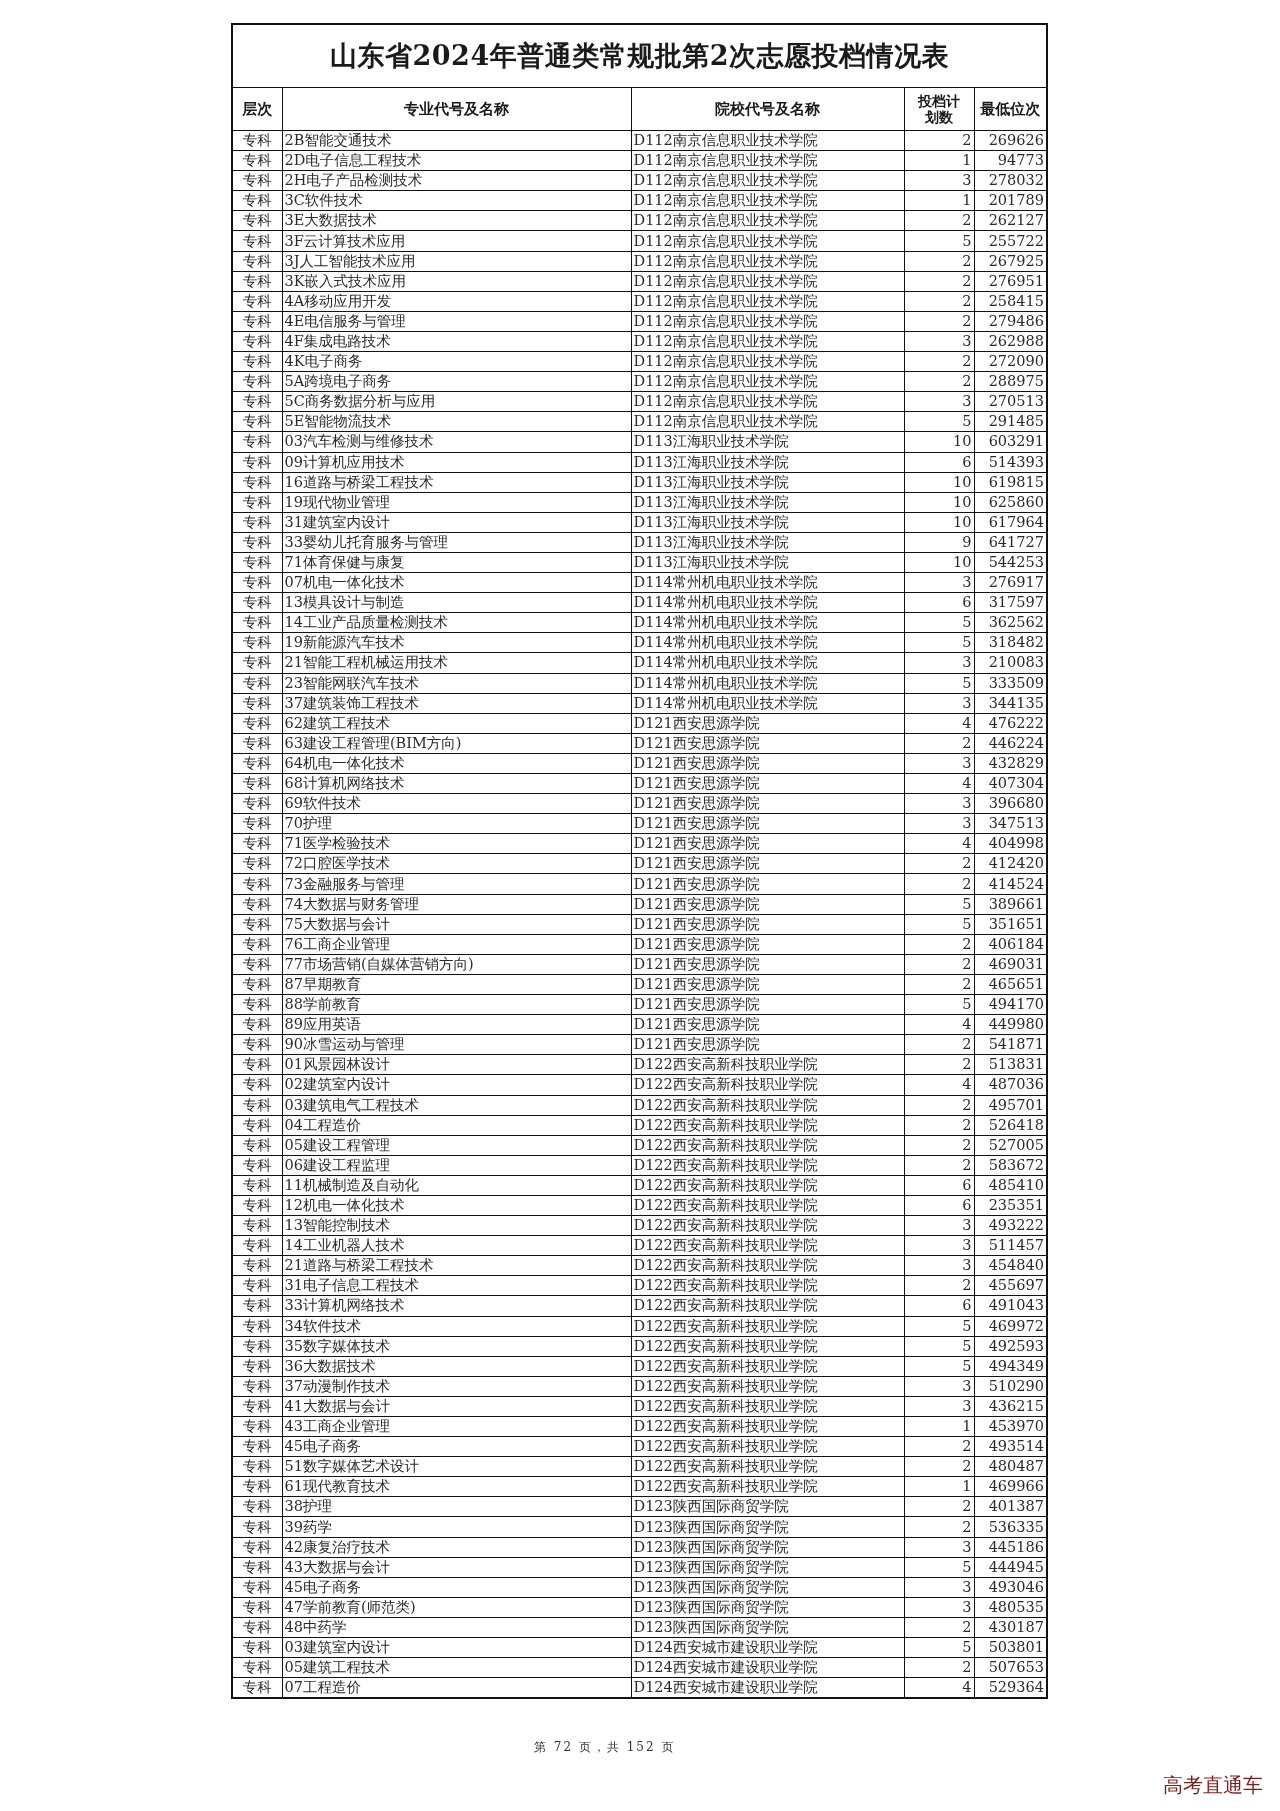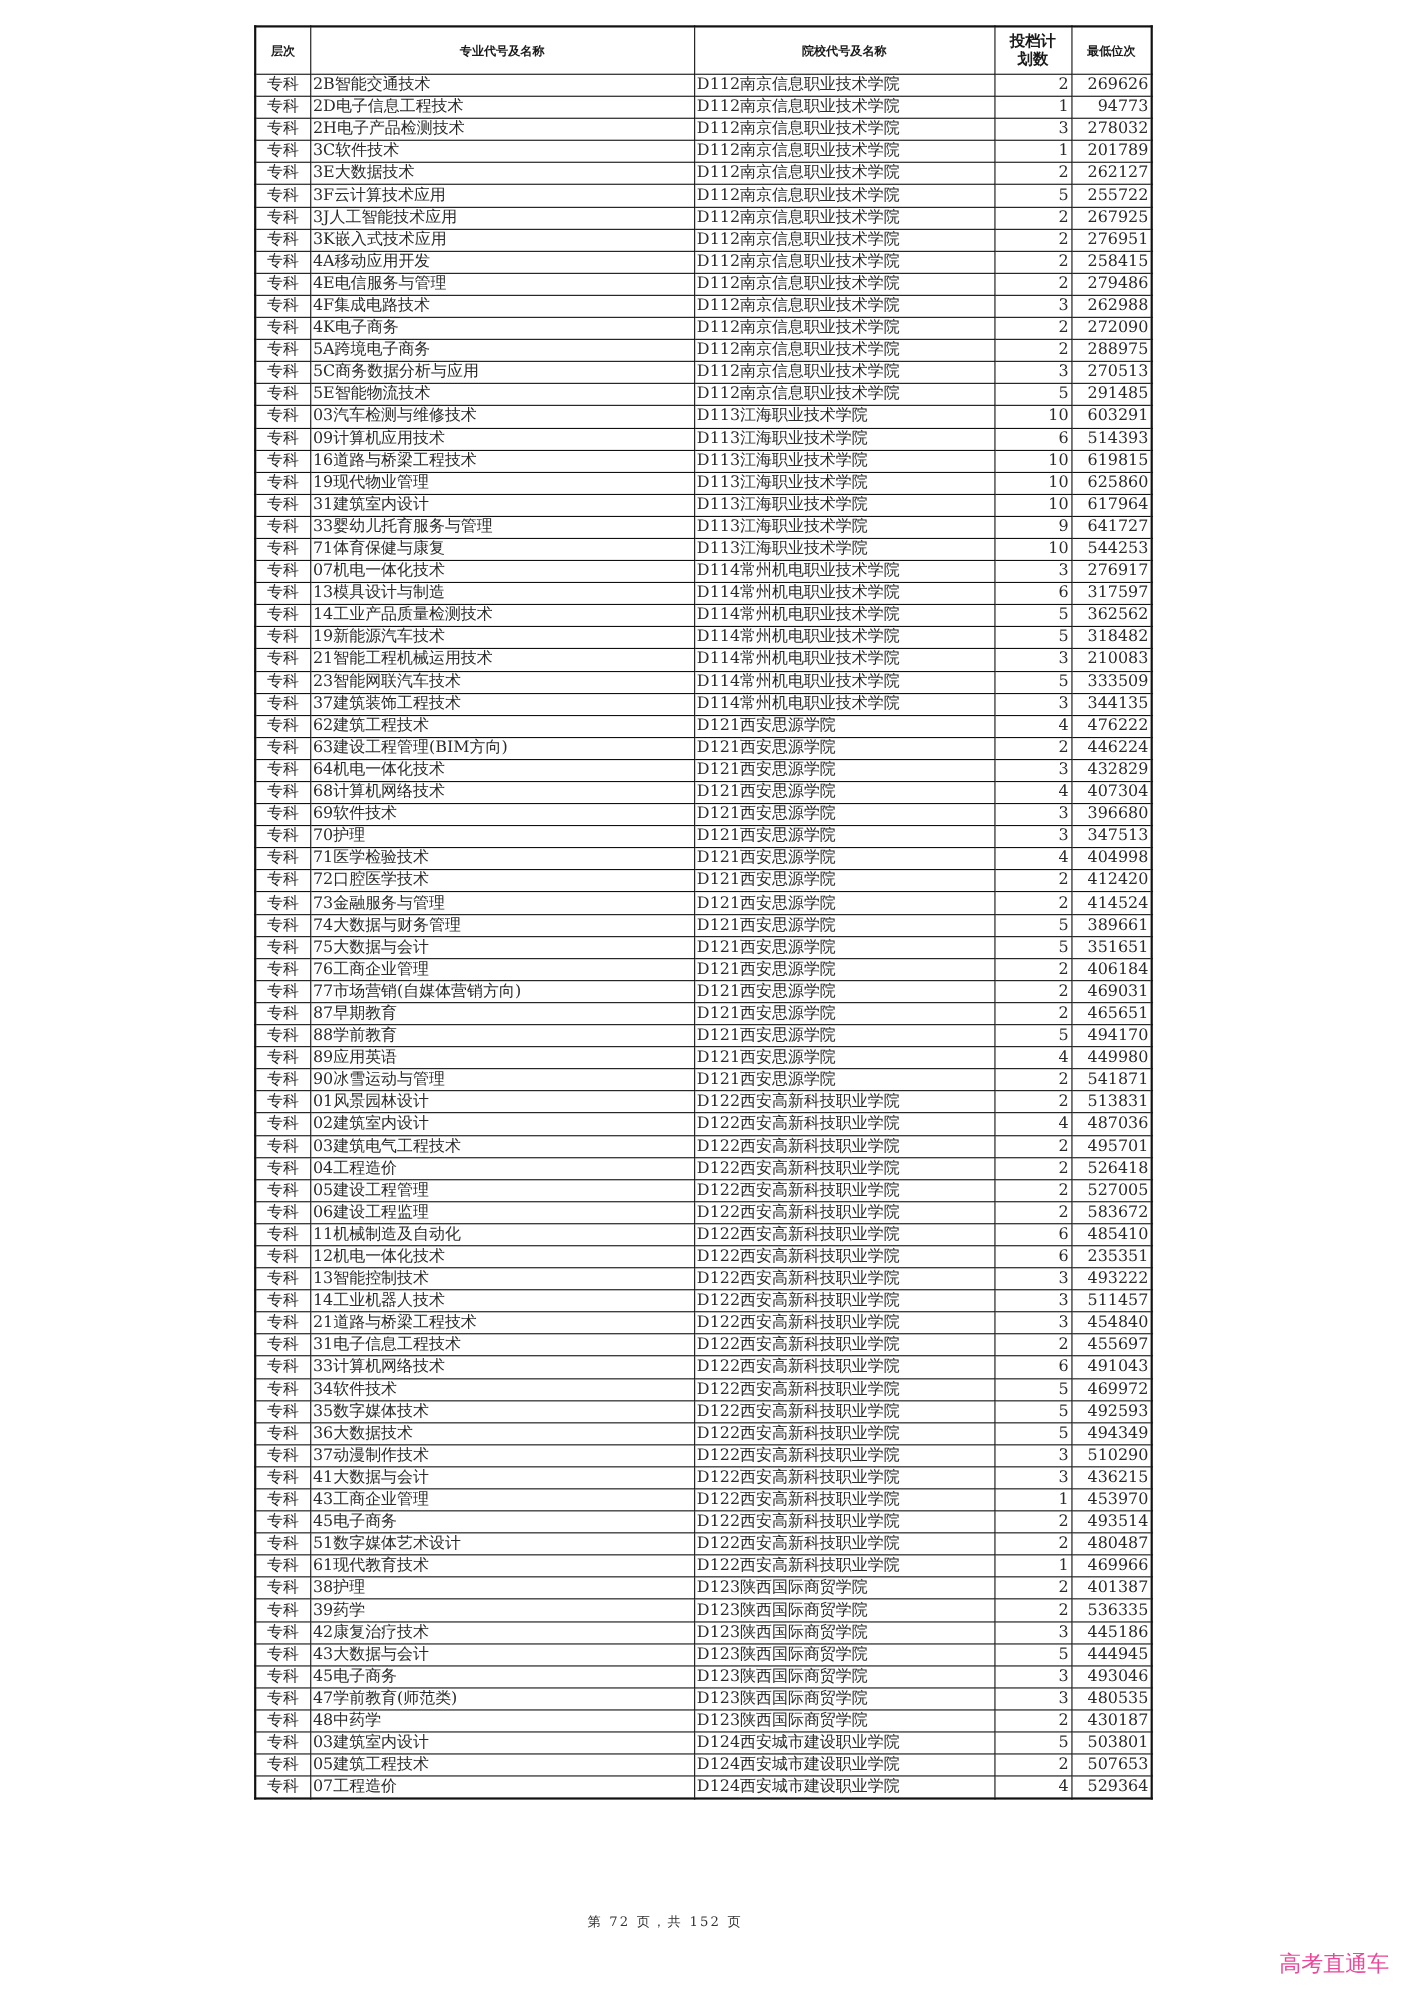--- a/index.html
+++ b/index.html
@@ -3,47 +3,50 @@
 <meta charset="utf-8">
 <style>
   html, body { margin: 0; padding: 0; background: #ffffff; }
   body { width: 1280px; height: 1811px; position: relative; overflow: hidden;
          font-family: "DejaVu Serif", "Liberation Serif", serif; color: #1a1a1a; }
   .page-table { position: absolute; left: 231px; top: 23px; width: 815px;
                 border-collapse: collapse; border: 2px solid #111; table-layout: fixed; }
   .page-table td, .page-table th { border: 1.4px solid #111; padding: 0; overflow: hidden; white-space: nowrap; }
   .title-cell { height: 62px; text-align: center; vertical-align: middle;
                 font-size: 27px; font-weight: bold; font-family: "DejaVu Serif", serif; letter-spacing: 0.5px; }
-  .hdr th { height: 42px; font-size: 11px; font-weight: bold; font-family: "DejaVu Sans", sans-serif;
+  .hdr th { height: 42px; font-size: 15px; font-weight: bold; font-family: "DejaVu Sans", sans-serif;
             text-align: center; vertical-align: middle; line-height: 17px; }
   .hdr th.small { font-size: 14px; line-height: 16px; }
   tbody.rows td { height: 19.1px; font-size: 14.5px; line-height: 19px; color: #2a2a2a; }
   td.c-level { text-align: center; color: #444; }
   td.c-major { padding-left: 2px; }
   td.c-school { padding-left: 2px; }
   td.c-plan { text-align: right; padding-right: 2px; }
   td.c-rank { text-align: right; padding-right: 2px; }
   .footer { position: absolute; top: 1739px; left: 0; width: 100%; text-align: center;
             font-size: 12px; color: #333; letter-spacing: 2px; padding-left: 0; }
   .footer span { position: absolute; left: 534px; }
   .watermark { position: absolute; left: 1163px; top: 1772px; font-family: "DejaVu Sans", sans-serif;
-               font-size: 20px; color: #ec4899; }
+               font-size: 20px; color: #7f1d1d; }
 </style>
 </head>
 <body>
 
 <table class="page-table">
   <colgroup>
     <col style="width:50px">
     <col style="width:349px">
     <col style="width:273px">
     <col style="width:70px">
     <col style="width:73px">
   </colgroup>
   <thead>
+    <tr>
+      <th colspan="5" class="title-cell">山东省2024年普通类常规批第2次志愿投档情况表</th>
+    </tr>
     <tr class="hdr">
       <th>层次</th>
       <th>专业代号及名称</th>
       <th>院校代号及名称</th>
       <th class="small"><span>投档计</span><br><span>划数</span></th>
       <th>最低位次</th>
     </tr>
   </thead>
   <tbody class="rows" id="rows">
       <tr>

